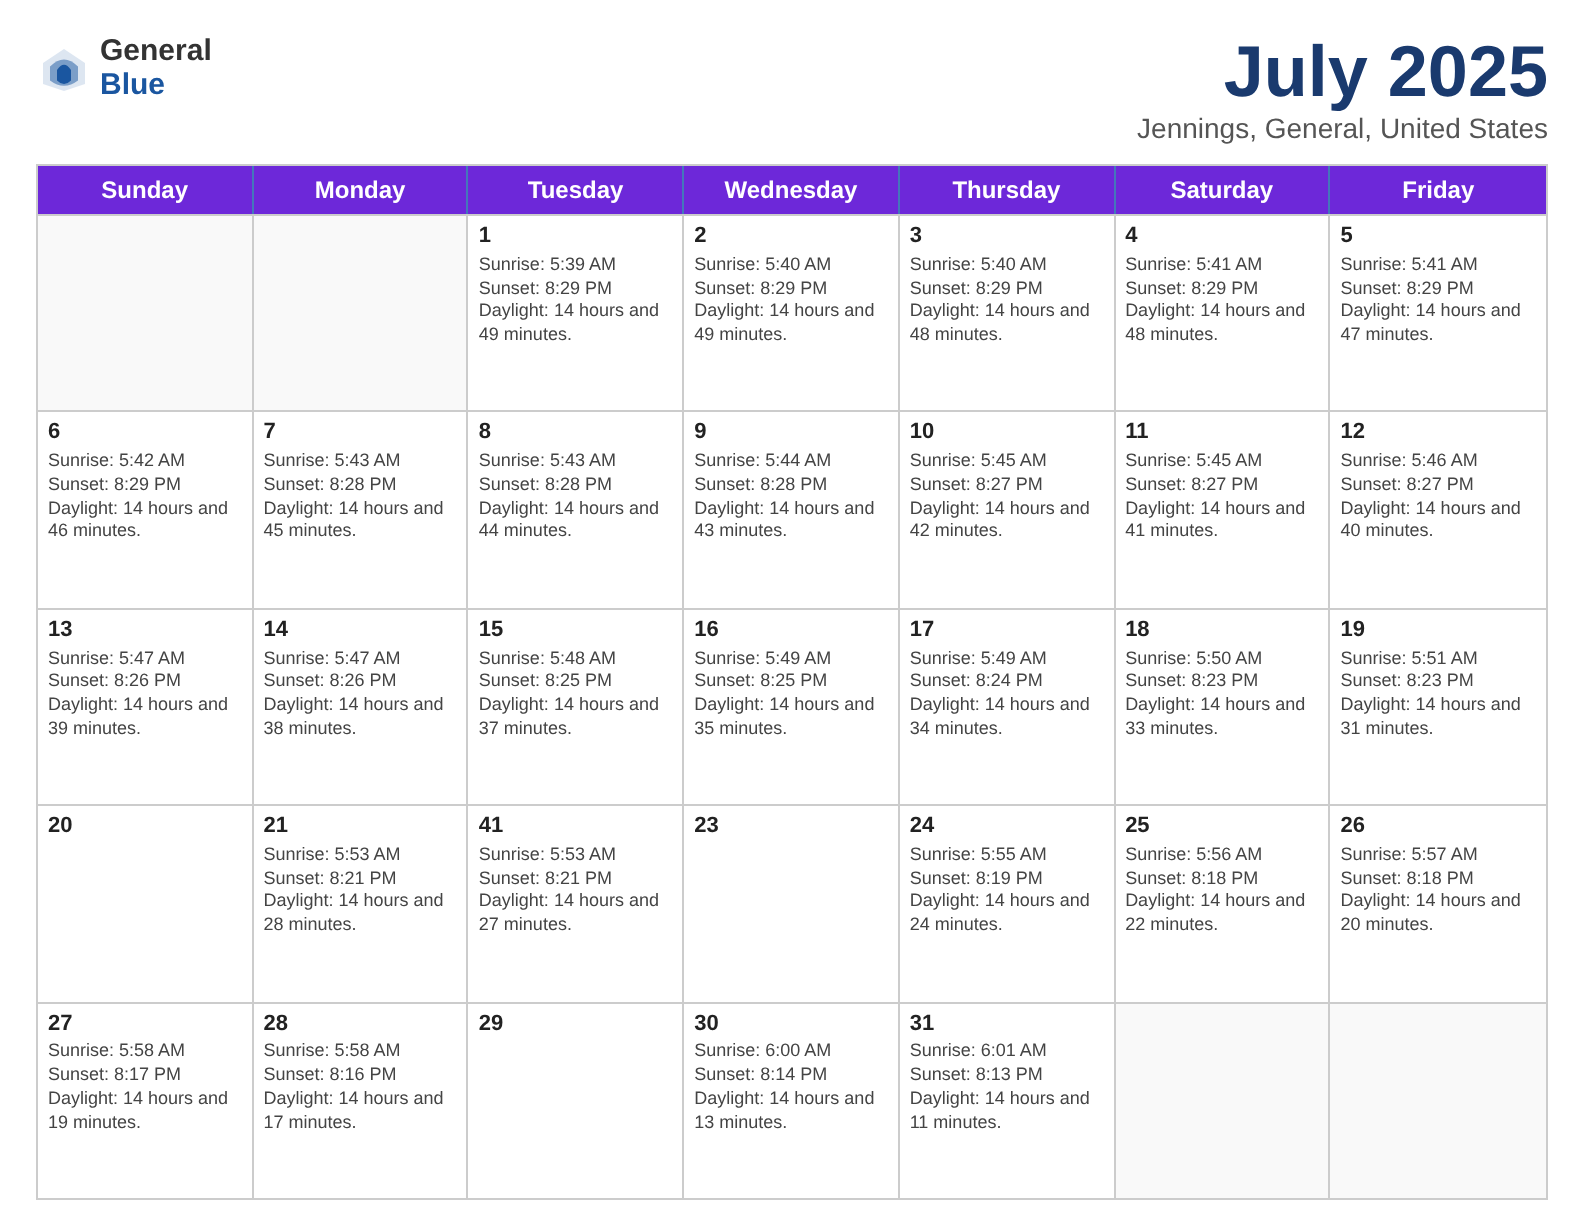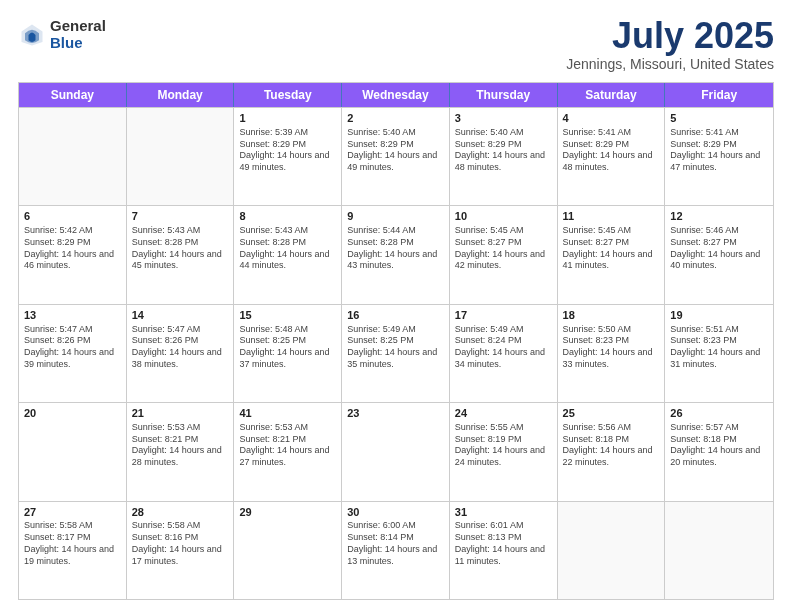--- a/index.html
+++ b/index.html
@@ -63,21 +63,21 @@
     }
     .calendar {
       flex: 1;
       display: flex;
       flex-direction: column;
       border: 1px solid #ccc;
     }
     .cal-header {
       display: grid;
       grid-template-columns: repeat(7, 1fr);
-      background: #8b5cf6;
+      background: #6d28d9;
     }
     .cal-header-cell {
       color: white;
       font-weight: bold;
       font-size: 12px;
       padding: 5px 6px;
       border-right: 1px solid #4477bb;
       text-align: center;
     }
     .cal-header-cell:last-child { border-right: none; }
@@ -127,21 +127,21 @@
         <path d="M8,14 Q16,6 24,14 L24,22 Q16,28 8,22 Z" fill="#1a56a0" opacity="0.5"></path>
         <path d="M12,16 Q16,10 20,16 L20,22 Q16,26 12,22 Z" fill="#1a56a0"></path>
       </svg>
       <div class="logo-text">
         <span class="logo-general">General</span>
         <span class="logo-blue">Blue</span>
       </div>
     </div>
     <div class="title-area">
       <div class="month-title">July 2025</div>
-      <div class="location">Jennings, Missouri, United States</div>
+      <div class="location">Jennings, General, United States</div>
     </div>
   </div>
 
   <div class="calendar">
     <div class="cal-header" id="cal-header">
         <div class="cal-header-cell">Sunday</div>
         <div class="cal-header-cell">Monday</div>
         <div class="cal-header-cell">Tuesday</div>
         <div class="cal-header-cell">Wednesday</div>
         <div class="cal-header-cell">Thursday</div>

